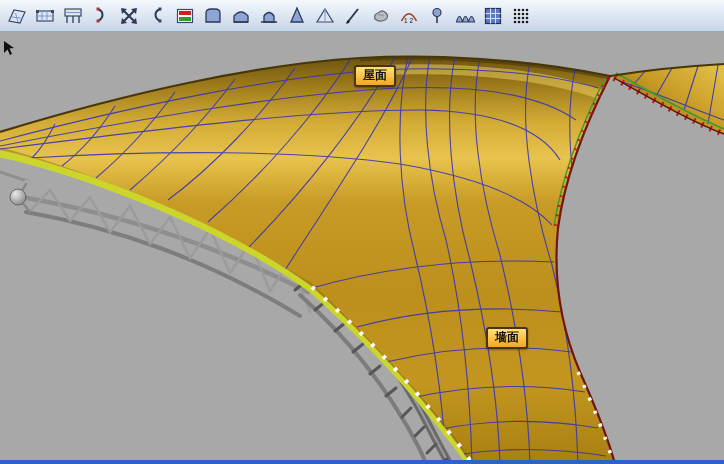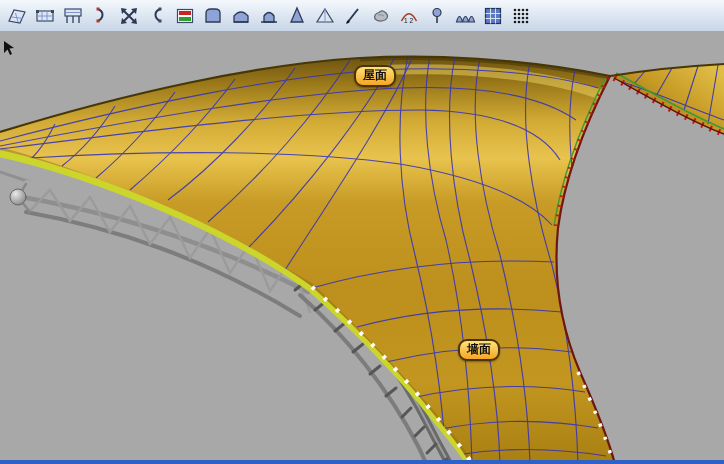--- a/index.html
+++ b/index.html
@@ -22,26 +22,26 @@
   
   .viewport{
     position:absolute;top:32px;left:0;width:724px;height:432px;
     background:var(--viewport_bg,#a8a8a8);
   }
   .viewport svg.scene{position:absolute;top:0;left:0;}
   .pill{
     position:absolute;z-index:6;
     background:linear-gradient(var(--label_fill_top,#ffe27a),var(--label_fill_bottom,#f5a623));
     border:2px solid var(--label_border,#4a3305);
-    border-radius:9px;padding:1px 7px 2px 7px;
+    border-radius:3px;padding:1px 7px 2px 7px;
     font-weight:bold;font-size:12px;color:#111;line-height:15px;white-space:nowrap;
     box-shadow:0 1px 2px rgba(0,0,0,.35);
   }
   .pill-roof{left:354px;top:33px;}
-  .pill-wall{left:458px;top:295px;margin-top:12px;}
+  .pill-wall{left:486px;top:295px;}
   .cursor-mark{position:absolute;left:2px;top:8px;z-index:6;}
   .bottombar{
     position:absolute;left:0;bottom:0;width:100%;height:4px;z-index:7;
     background:var(--bottom_bar_blue,#2f62c8);
   }
 </style>
 </head>
 <body>
 
 <div class="toolbar">

